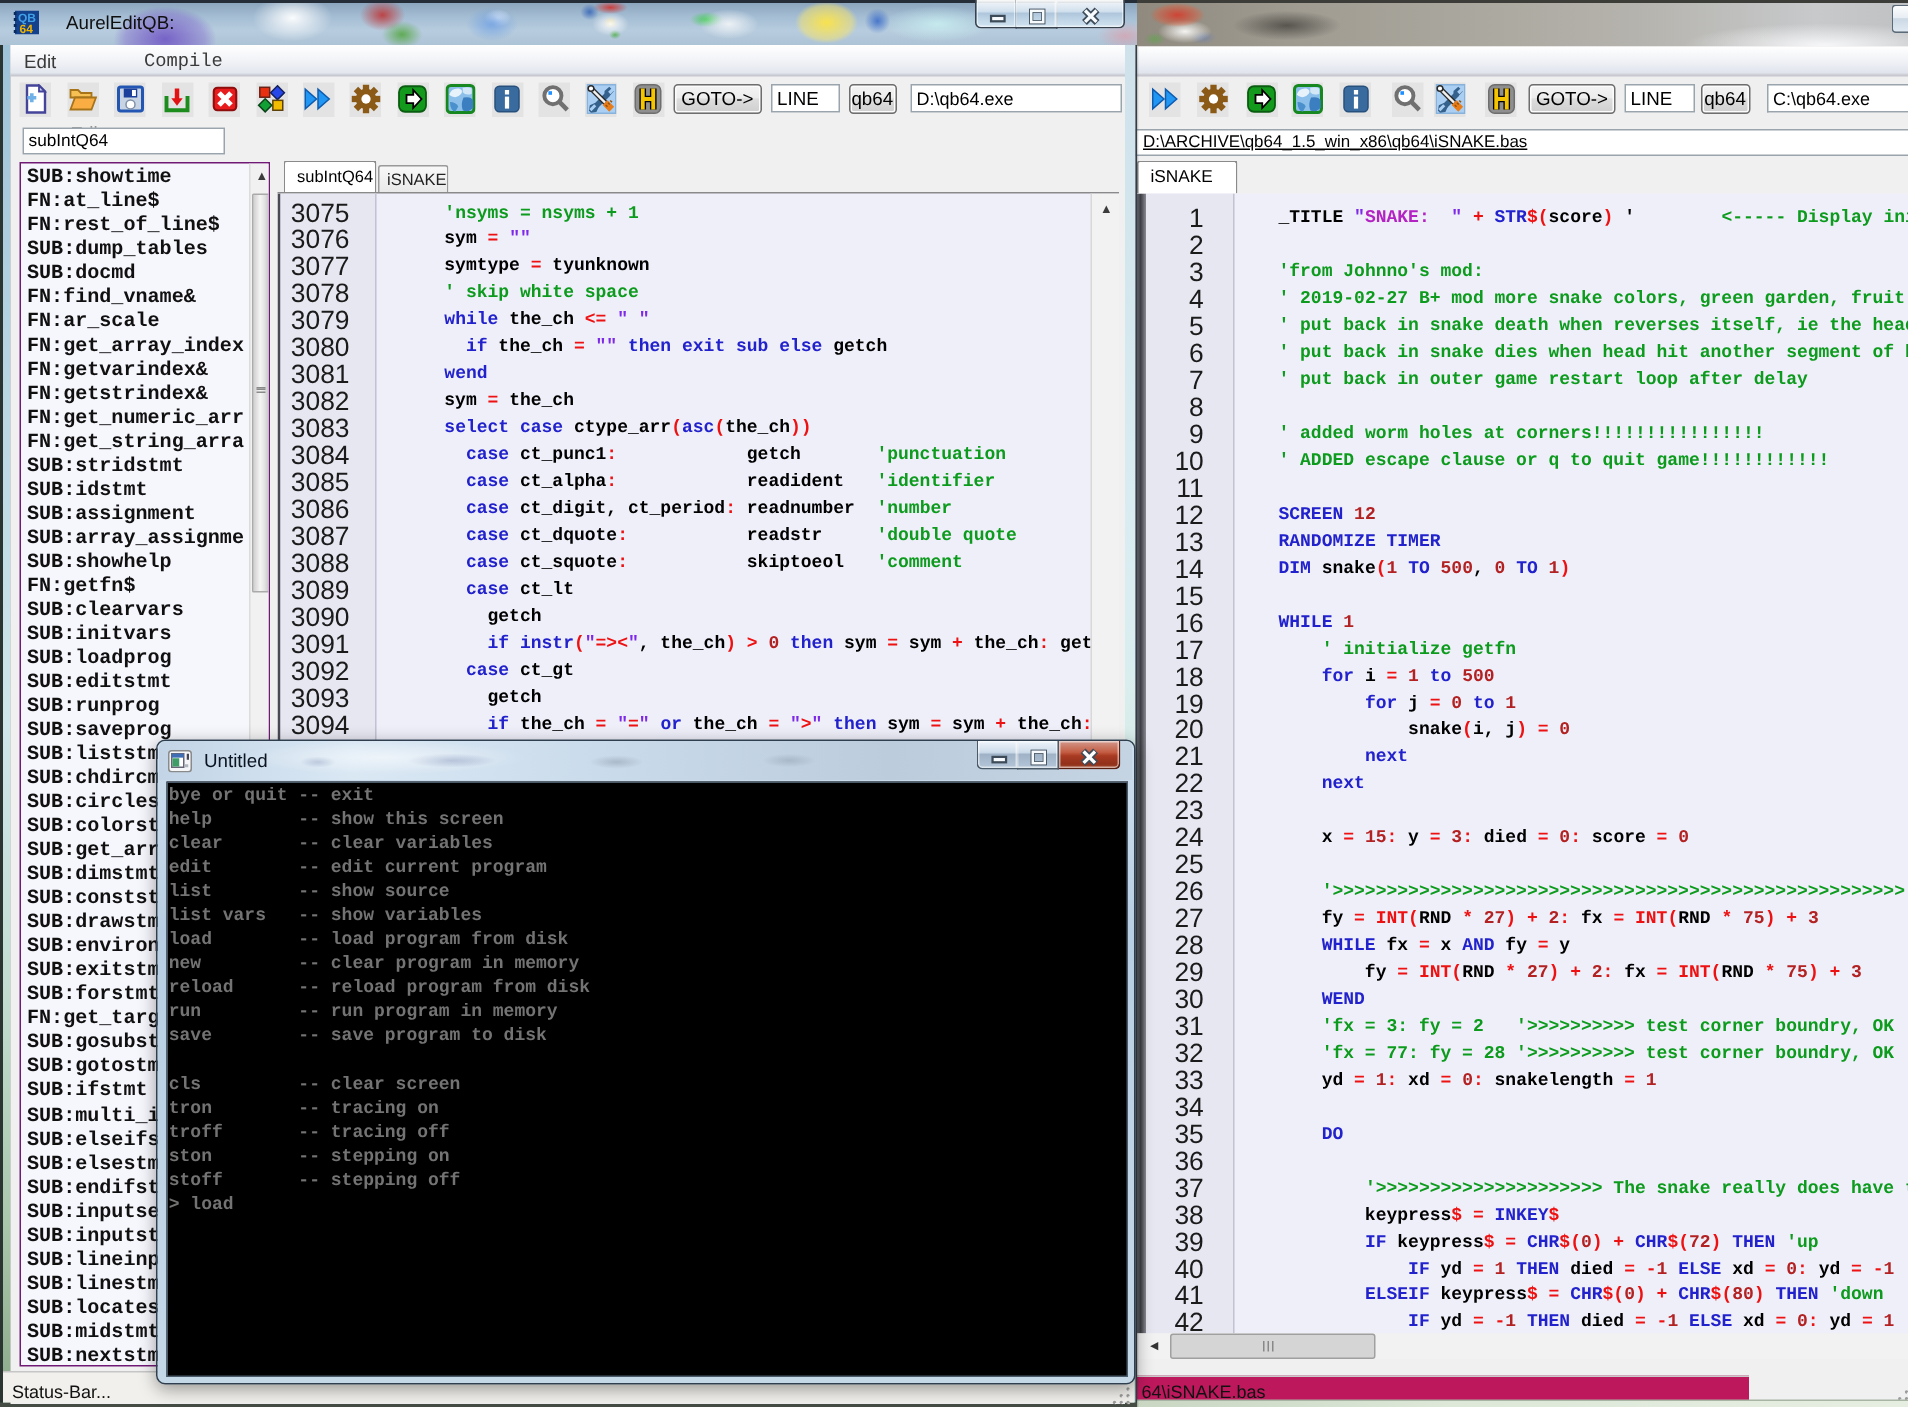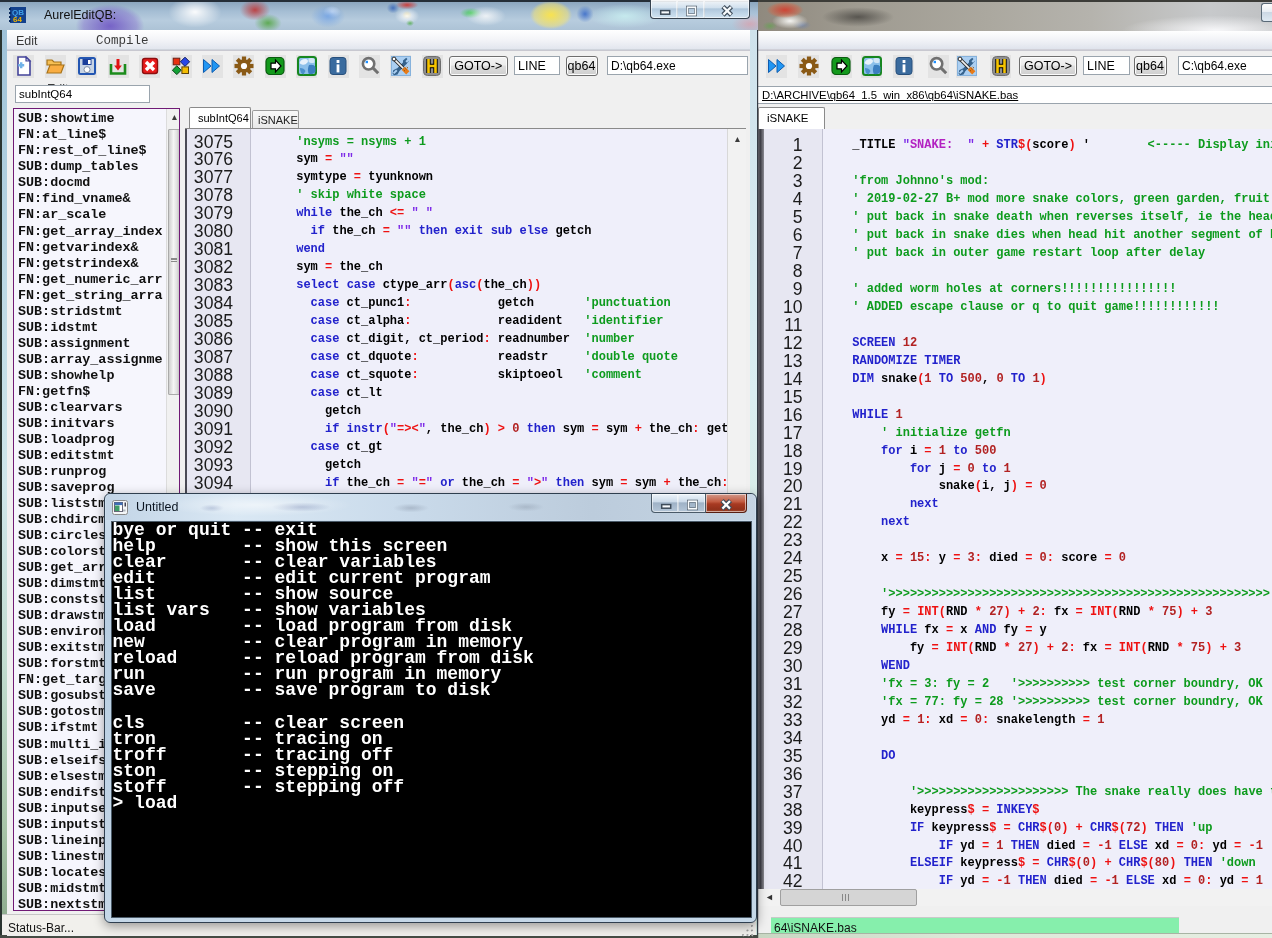--- a/index.html
+++ b/index.html
@@ -197,21 +197,21 @@
   </div>
 
   <div class="abs" style="left:2px;top:889px;width:514px;height:17px;background:#f2f2f2;">
     <div class="abs" style="left:3px;top:0;width:17px;height:17px;text-align:center;font-size:9px;line-height:16px;color:#333;">◄</div>
     <div class="abs" style="left:22px;top:0px;width:137px;height:17px;background:#d5d5d5;border:1px solid #a0a0a0;border-radius:2px;"></div>
     <div class="abs" style="left:84px;top:5px;width:1px;height:7px;background:#888;"></div>
     <div class="abs" style="left:87px;top:5px;width:1px;height:7px;background:#888;"></div>
     <div class="abs" style="left:90px;top:5px;width:1px;height:7px;background:#888;"></div>
   </div>
 
-  <div class="abs" style="left:15px;top:917px;width:408px;height:21px;background:#86efac;border-top:1px solid #c9c9c9;">
+  <div class="abs" style="left:2px;top:917px;width:408px;height:21px;background:#be185d;border-top:1px solid #c9c9c9;">
     <div class="abs" style="left:3px;top:3px;font-size:12px;color:#111;">64\iSNAKE.bas</div>
     <svg class="abs" style="left:502px;top:8px;" width="13" height="13" viewBox="0 0 13 13">
       <g fill="#9c9c9c">
           <circle cx="2" cy="11" r="1.1"></circle>
           <circle cx="6.5" cy="11" r="1.1"></circle>
           <circle cx="11" cy="11" r="1.1"></circle>
       <circle cx="6.5" cy="6.5" r="1.1"></circle>
           <circle cx="11" cy="6.5" r="1.1"></circle>
           <circle cx="11" cy="2" r="1.1"></circle>
         </g>
@@ -550,21 +550,21 @@
         <rect x="11.3" y="8" width="6.4" height="6" fill="none" stroke="#3e4c5a" stroke-width="1.1"></rect>
         <rect x="10.5" y="7.2" width="8" height="7.6" fill="none" stroke="#f8fbfd" stroke-width="1.7"></rect>
       </svg></div>
   <div class="cap" style="left:601px;width:41px;border-left:none;border-radius:0 0 4px 0;border-color:#571e12;
     background:linear-gradient(#d29a8c,#c35c42 42%,#a83a22 55%,#92301a 85%,#a04a2e);"><svg width="28" height="22" viewBox="0 0 28 22">
         <path d="M10 6.6 L18.4 15 M18.4 6.6 L10 15" stroke="#3e4c5a" stroke-width="4.6"></path>
         <path d="M10.4 7 L18 14.6 M18 7 L10.4 14.6" stroke="#ffffff" stroke-width="2.2"></path>
       </svg></div>
 
   <div class="abs" style="left:6px;top:27px;width:641px;height:397px;background:#000;border:1px solid #4a5a68;overflow:hidden;">
-    <pre class="abs" style="left:0.5px;top:0px;font-size:18px;line-height:16.05px;font-weight:bold;color:#ffffff;">bye or quit -- exit
+    <pre class="abs" style="left:0.5px;top:0px;font-size:12px;line-height:16.05px;font-weight:bold;color:#737373;">bye or quit -- exit
 help        -- show this screen
 clear       -- clear variables
 edit        -- edit current program
 list        -- show source
 list vars   -- show variables
 load        -- load program from disk
 new         -- clear program in memory
 reload      -- reload program from disk
 run         -- run program in memory
 save        -- save program to disk

